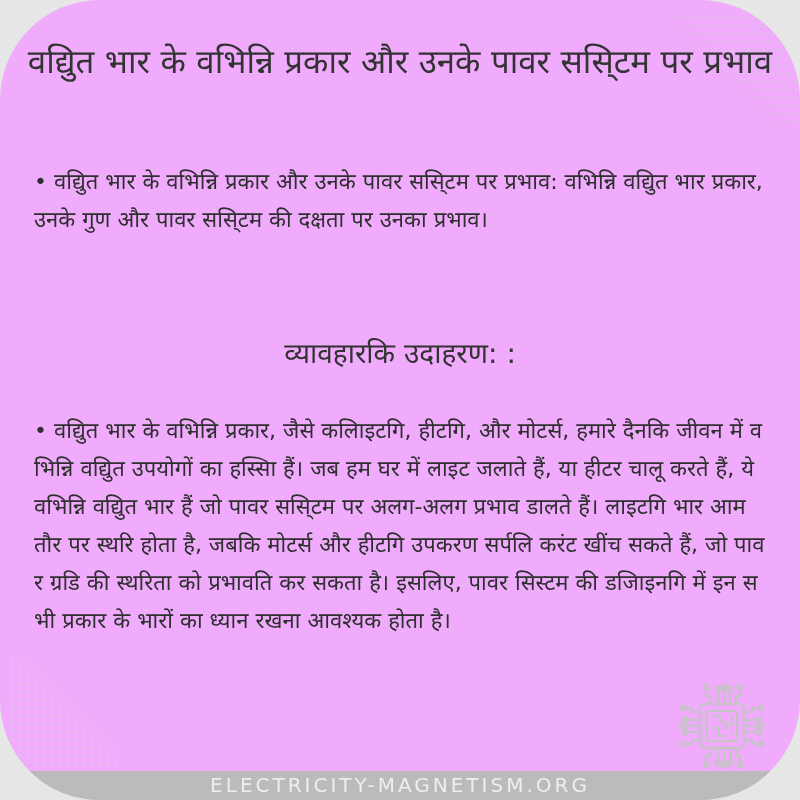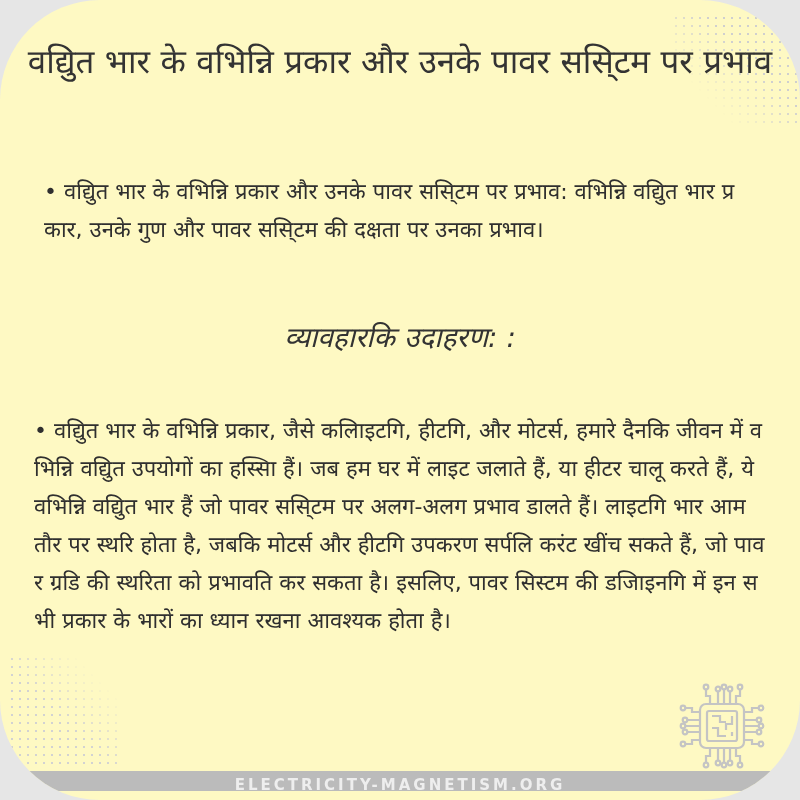--- a/index.html
+++ b/index.html
@@ -4,21 +4,21 @@
 <style>
   html, body { margin: 0; padding: 0; }
   body {
     width: 800px; height: 800px; overflow: hidden;
     background: #e6e6e6;
     position: relative;
     font-family: "DejaVu Sans", sans-serif;
   }
   .card {
     position: absolute; left: 0; top: 0; width: 800px; height: 800px;
-    background: #fef9c3;
+    background: #f0abfc;
     border-radius: 100px;
     overflow: hidden;
   }
   .dots-tr {
     position: absolute; left: 672px; top: 14px; width: 128px; height: 110px;
     background-image: radial-gradient(circle, #cfcfcf 1.1px, transparent 1.4px);
     background-size: 8px 8px;
     -webkit-mask-image: linear-gradient(225deg, #000 40%, transparent 75%);
     mask-image: linear-gradient(225deg, #000 40%, transparent 75%);
   }
@@ -45,40 +45,40 @@
   .subhead {
     position: absolute; left: 0; right: 0; top: 318px;
     text-align: center;
     font-size: 28px; line-height: 40px; color: #333333;
   }
   .p2 { top: 412px; }
   .chip {
     position: absolute; left: 676px; top: 680px; width: 92px; height: 92px;
   }
   .footer {
-    position: absolute; left: 0; right: 0; top: 771px; height: 20px;
+    position: absolute; left: 0; right: 0; top: 771px; height: 29px;
     background: #bbbbbb;
     color: #eeeeee;
     text-align: center;
     font-family: "DejaVu Sans", sans-serif;
-    font-size: 15px; letter-spacing: 3px; line-height: 29px; font-weight: bold;
+    font-size: 20px; letter-spacing: 3px; line-height: 29px;
   }
 </style>
 </head>
 <body>
 
 <div class="card">
   <div class="dots-tr"></div>
   <div class="dots-bl"></div>
 
   <h1 class="title" style="margin:0;font-weight:normal;">वद्यिुत भार के वभिन्नि प्रकार और उनके पावर ससि्टम पर प्रभाव</h1>
 
-  <p class="para p1" style="margin:10px;">• वद्यिुत भार के वभिन्नि प्रकार और उनके पावर ससि्टम पर प्रभाव: वभिन्नि वद्यिुत भार प्रकार, उनके गुण और पावर ससि्टम की दक्षता पर उनका प्रभाव।</p>
+  <p class="para p1" style="margin:0;">• वद्यिुत भार के वभिन्नि प्रकार और उनके पावर ससि्टम पर प्रभाव: वभिन्नि वद्यिुत भार प्रकार, उनके गुण और पावर ससि्टम की दक्षता पर उनका प्रभाव।</p>
 
-  <h2 class="subhead" style="margin:0;font-weight:normal;font-style:italic;">व्यावहारकि उदाहरण: :</h2>
+  <h2 class="subhead" style="margin:16px;font-weight:normal;">व्यावहारकि उदाहरण: :</h2>
 
   <p class="para p2" style="margin:0;">• वद्यिुत भार के वभिन्नि प्रकार, जैसे कलिाइटगि, हीटगि, और मोटर्स, हमारे दैनकि जीवन में वभिन्नि वद्यिुत उपयोगों का हस्सिा हैं। जब हम घर में लाइट जलाते हैं, या हीटर चालू करते हैं, ये वभिन्नि वद्यिुत भार हैं जो पावर ससि्टम पर अलग-अलग प्रभाव डालते हैं। लाइटगि भार आमतौर पर स्थरि होता है, जबकि मोटर्स और हीटगि उपकरण सर्पलि करंट खींच सकते हैं, जो पावर ग्रडि की स्थरिता को प्रभावति कर सकता है। इसलिए, पावर सिस्टम की डजिाइनगि में इन सभी प्रकार के भारों का ध्यान रखना आवश्यक होता है।</p>
 
   <div class="chip">
     <svg width="92" height="92" viewBox="0 0 92 92" fill="none" stroke="#c4c4c4" stroke-width="2.2">
       <rect x="24" y="24" width="44" height="44" rx="6"></rect>
       <rect x="31" y="31" width="30" height="30" rx="2"></rect>
       <path d="M36 36 h8 v6 h6 M56 36 v8 h-6 v6 M36 48 h6 v8 h8 M56 56 v-4"></path>
 
       <path d="M34 24 v-8 h-4 v-6 M42 24 v-12 M48 24 v-14 M54 24 v-12 M60 24 v-8 h4 v-6"></path>

